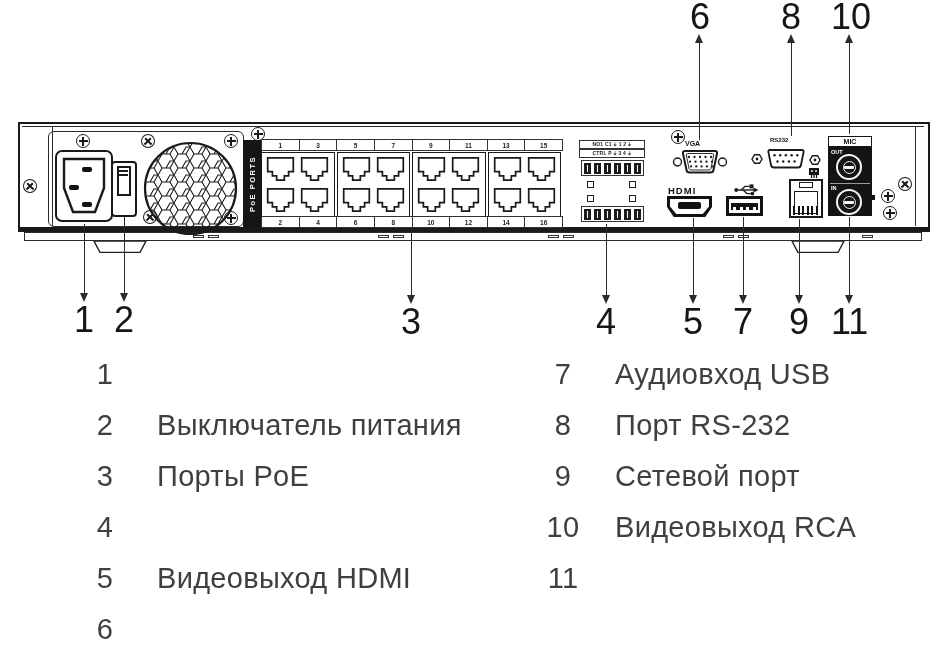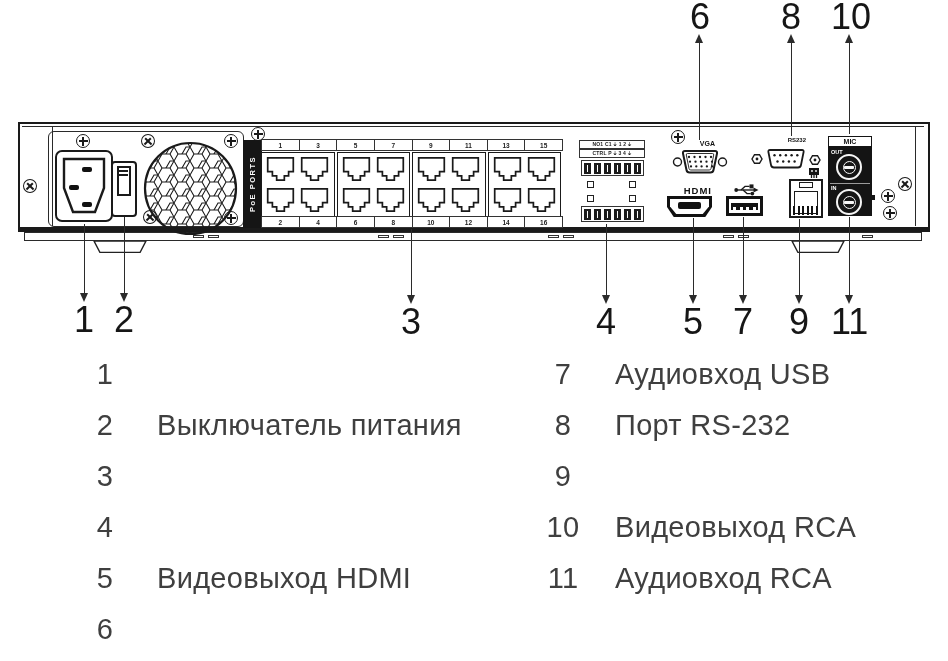--- a/index.html
+++ b/index.html
@@ -42,21 +42,21 @@
         justify-content:center; align-content:center;}
   .pgrp svg{display:block;}
   
   .alm-lbl{left:579px; width:66px; height:9px; border:1px solid #333; background:#fff;
            font-size:5px; font-weight:bold; color:#222; display:flex; align-items:center; justify-content:center; letter-spacing:0.2px; white-space:nowrap;}
   .alm-strip{left:581px; width:63px; height:16px; border:1px solid #333; display:flex; justify-content:space-between; padding:1.5px 2px; background:#fff;}
   .alm-strip i{display:block; width:7px; height:11px; background:#1c1c1c; position:relative;}
   .alm-strip i::after{content:""; position:absolute; left:50%; top:2px; bottom:2px; width:1.5px; margin-left:-0.75px; background:#fff;}
   .alm-sq{position:absolute; width:7px; height:7px; border:1.2px solid #222; background:#fff;}
   
-  .clabel{position:absolute; color:#111; font-weight:bold; text-align:right;}
+  .clabel{position:absolute; color:#111; font-weight:bold; text-align:left;}
   
   .hdmi{left:667px; top:196px; width:45px; height:21px; background:#111;
         clip-path:polygon(0 0,100% 0,100% 52%,85% 100%,15% 100%,0 52%);}
   .hdmi-in{position:absolute; left:3px; right:3px; top:3px; bottom:3px; background:#fff;
         clip-path:polygon(0 0,100% 0,100% 50%,84% 100%,16% 100%,0 50%);}
   .hdmi-slot{position:absolute; left:8px; top:3px; width:23px; height:7px; background:#111; border-radius:2px;}
   
   .usb{left:726px; top:196px; width:37px; height:20px; border:3px solid #131313; background:#fff;}
   .usb-band{position:absolute; left:2px; right:2px; top:4px; height:7px; background:#131313;
             display:flex; justify-content:space-around; align-items:flex-end;}
@@ -405,20 +405,21 @@
   <div class="legend-col" style="left:85px; top:359px;">
     <div class="lrow">
       <span class="lnum">1</span>
     </div>
     <div class="lrow">
       <span class="lnum">2</span>
       <span class="llbl">Выключатель питания</span>
     </div>
     <div class="lrow">
       <span class="lnum">3</span>
+      <span class="llbl">Порты PoE</span>
     </div>
     <div class="lrow">
       <span class="lnum">4</span>
     </div>
     <div class="lrow">
       <span class="lnum">5</span>
       <span class="llbl">Видеовыход HDMI</span>
     </div>
     <div class="lrow">
       <span class="lnum">6</span>
@@ -429,24 +430,24 @@
     <div class="lrow">
       <span class="lnum">7</span>
       <span class="llbl">Аудиовход USB</span>
     </div>
     <div class="lrow">
       <span class="lnum">8</span>
       <span class="llbl">Порт RS-232</span>
     </div>
     <div class="lrow">
       <span class="lnum">9</span>
+      <span class="llbl">Сетевой порт</span>
     </div>
     <div class="lrow">
       <span class="lnum">10</span>
       <span class="llbl">Видеовыход RCA</span>
     </div>
     <div class="lrow">
       <span class="lnum">11</span>
-      <span class="llbl">Аудиовход RCA</span>
     </div>
   </div>
 
 </div>
 
 </body></html>

